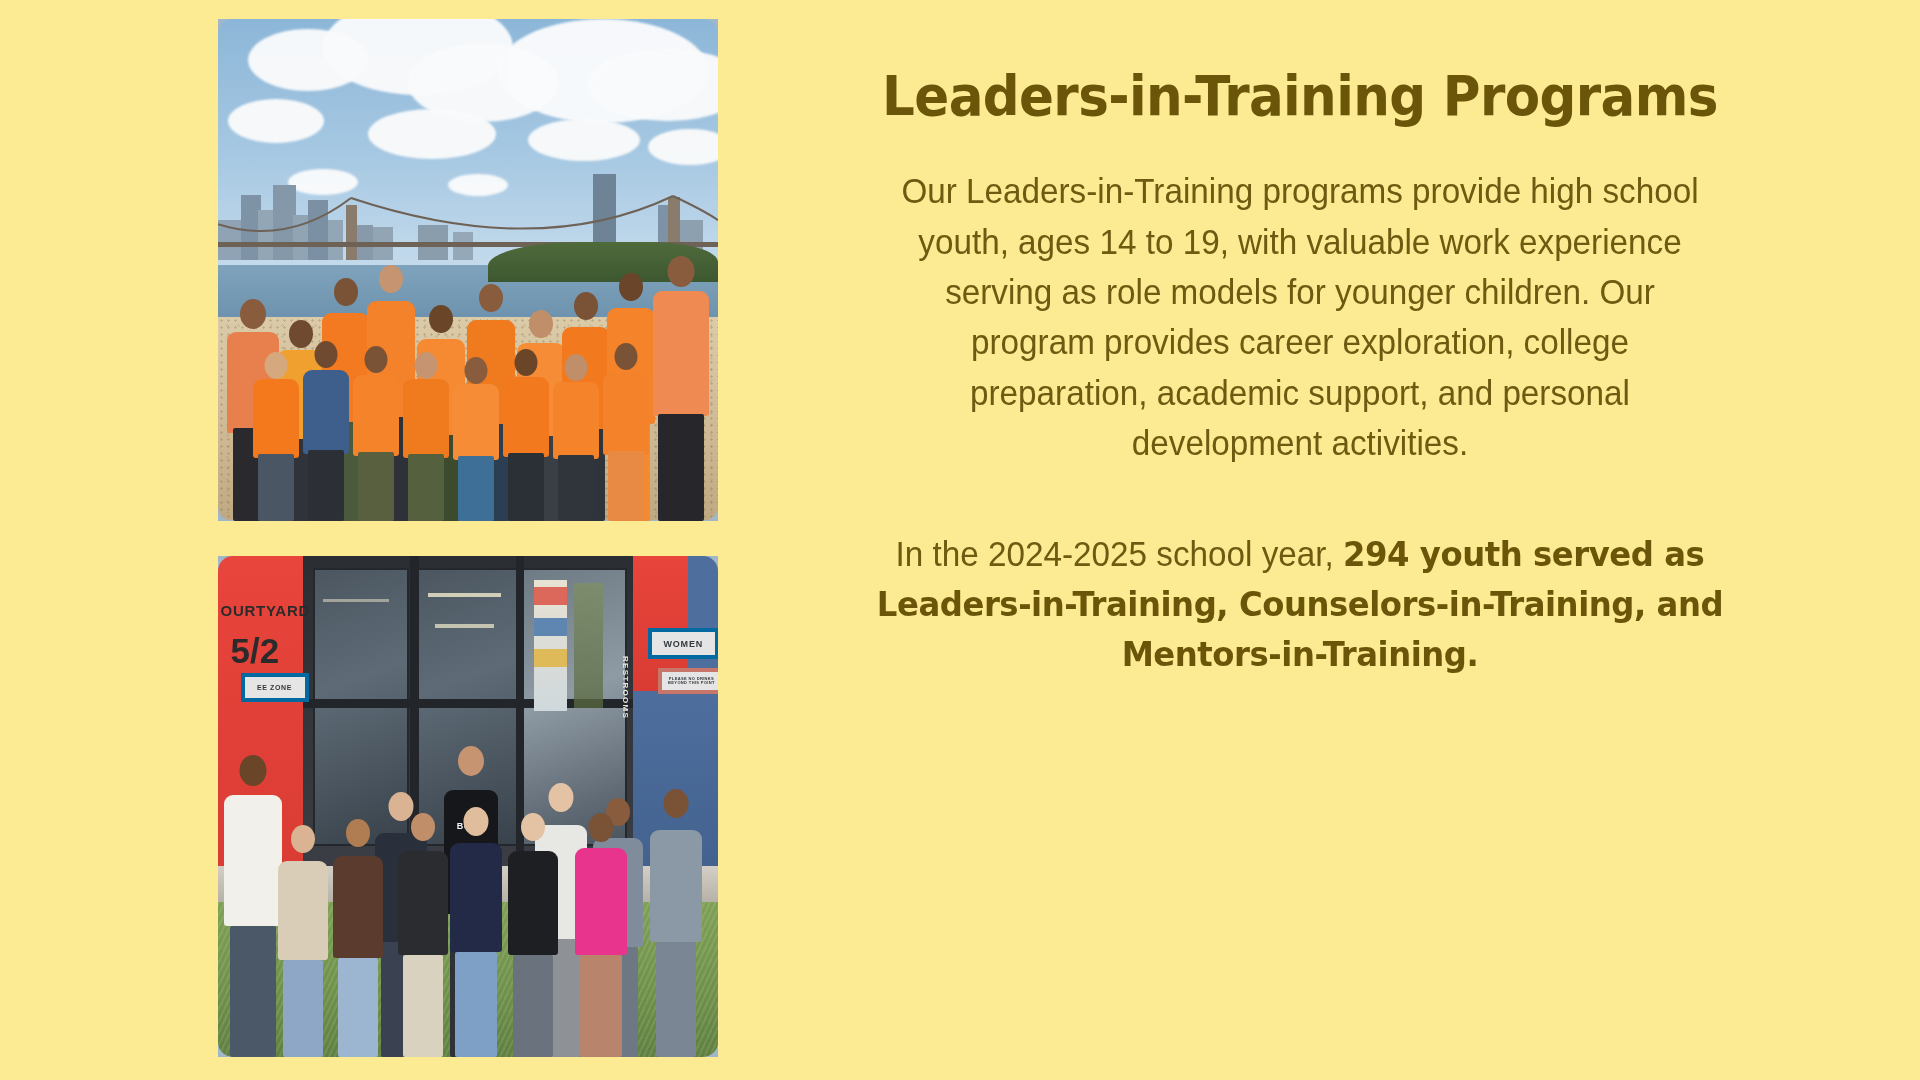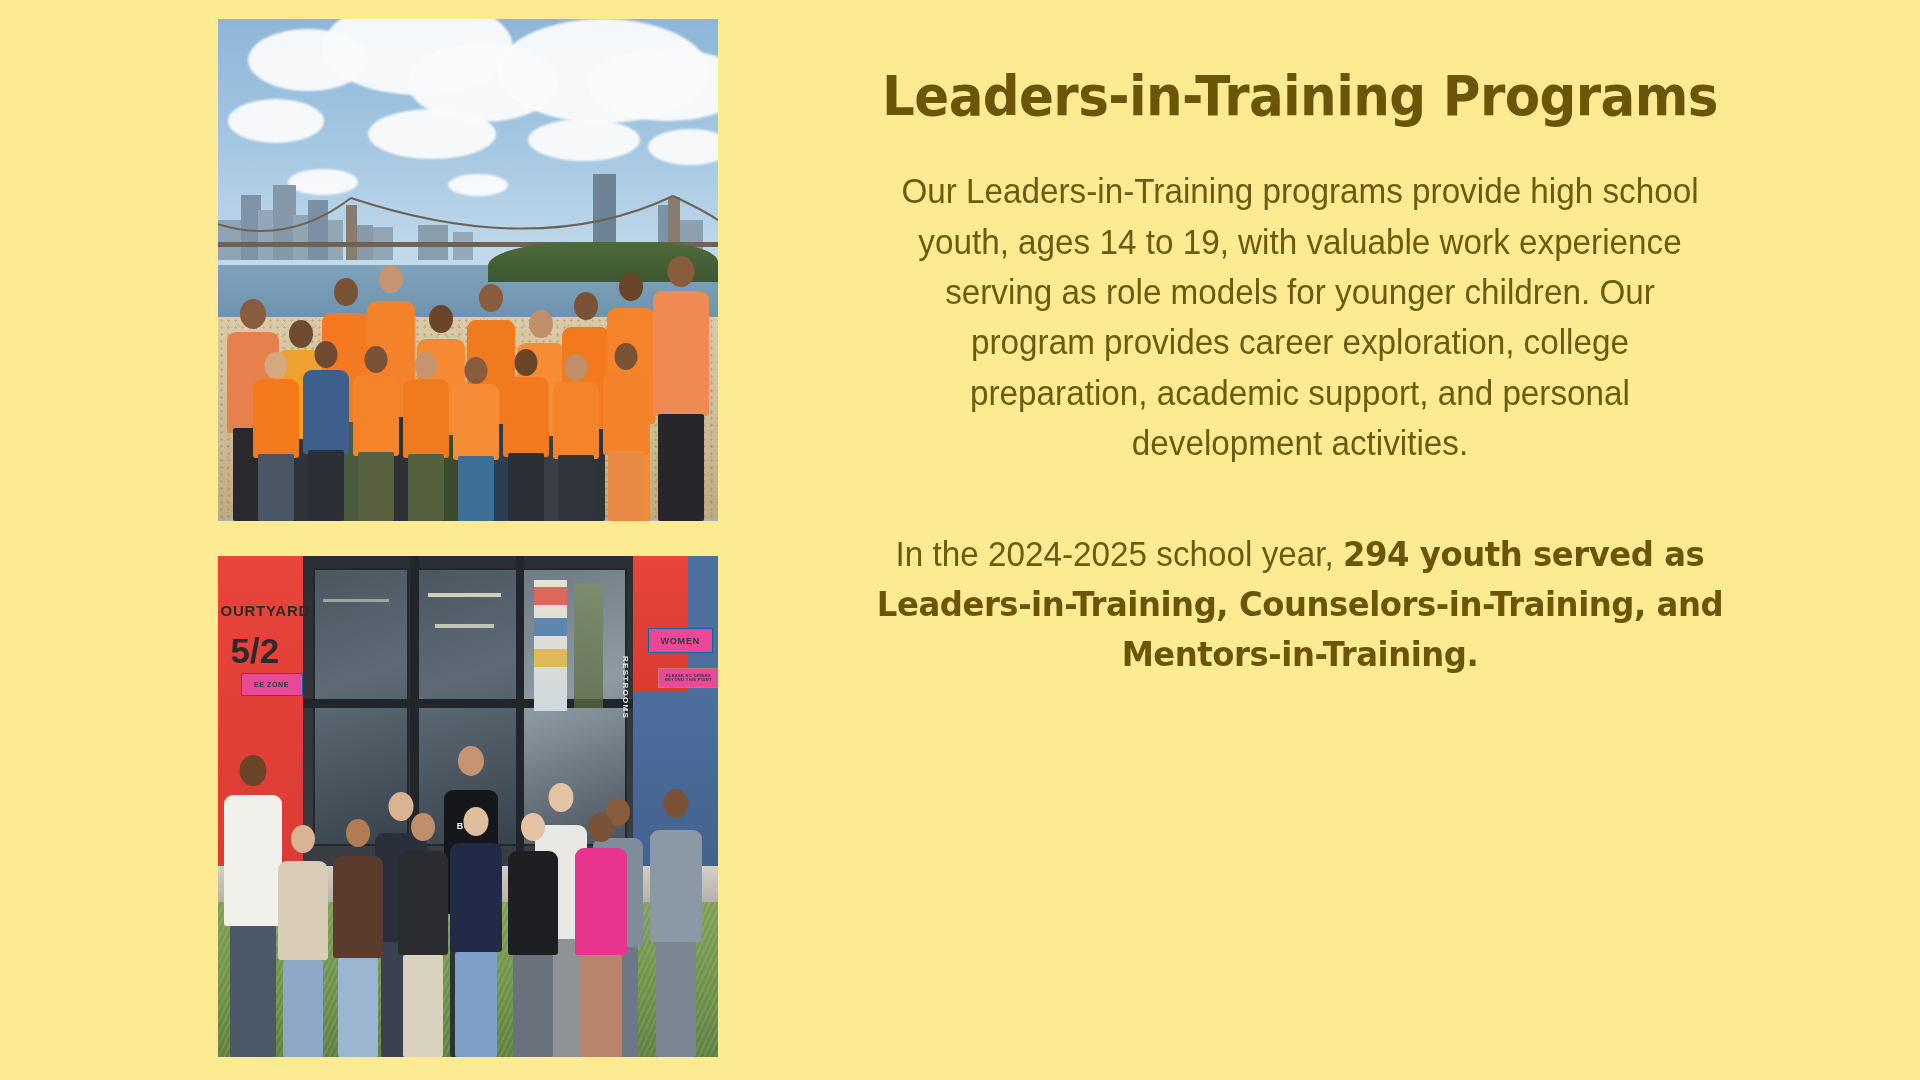--- a/index.html
+++ b/index.html
@@ -40,21 +40,21 @@
 
   .photo {
     position: relative;
     width: 500px;
     height: 502px;
     overflow: hidden;
     background: #9fb7c9;
   }
   .photo + .photo { margin-top: 35px; }
 
-  .photo-scene { position: absolute; inset: 0; overflow: hidden; }
+  .photo-scene { position: absolute; inset: 0; overflow: hidden; border-radius: 15px; }
 
   
   .sky {
     position: absolute; left: 0; top: 0; width: 100%; height: 49%;
     background: linear-gradient(#8CB6D8 0%, #A6C8E2 55%, #C3DAEC 100%);
   }
   .cloud {
     position: absolute;
     background: #FAFBFC;
     border-radius: 50%;
@@ -139,29 +139,29 @@
     position: absolute; left: 0; top: 69%; width: 100%; height: 31%;
     background: linear-gradient(#7FA055 0%, #6E9049 60%, #5F8040 100%);
   }
   .turf::after {
     content: "";
     position: absolute; inset: 0;
     background-image: repeating-linear-gradient(115deg, rgba(255,255,255,.10) 0 2px, transparent 2px 5px);
   }
   .sign {
     position: absolute;
-    background: #ec4899;
+    background: #e5e5e5;
     color: #33383D;
     font-family: "Liberation Sans", sans-serif;
     font-weight: 700;
     display: flex;
     align-items: center;
     justify-content: center;
     letter-spacing: .09em;
-    border: 1px solid #0369a1;
+    border: 4px solid #0369a1;
     overflow: hidden;
     white-space: nowrap;
   }
   .wall-text {
     position: absolute;
     color: #2B2B2B;
     font-family: "Liberation Sans", sans-serif;
     font-weight: 700;
     letter-spacing: .05em;
     white-space: nowrap;

